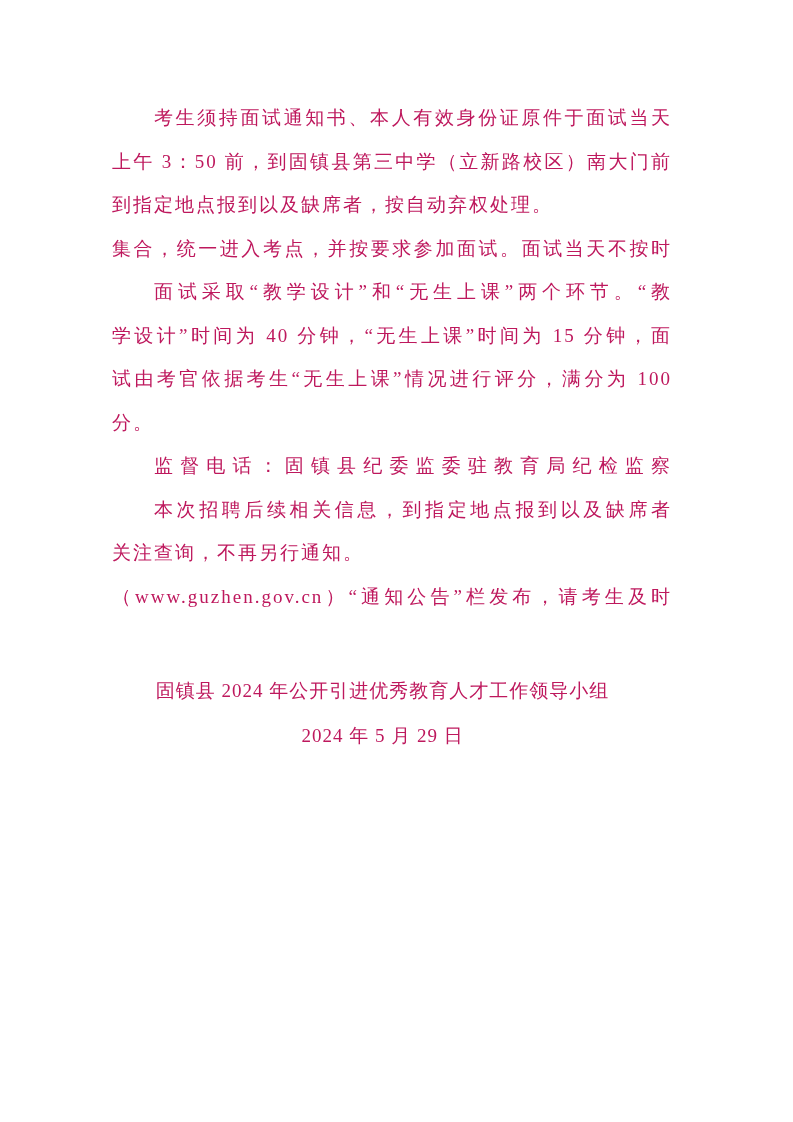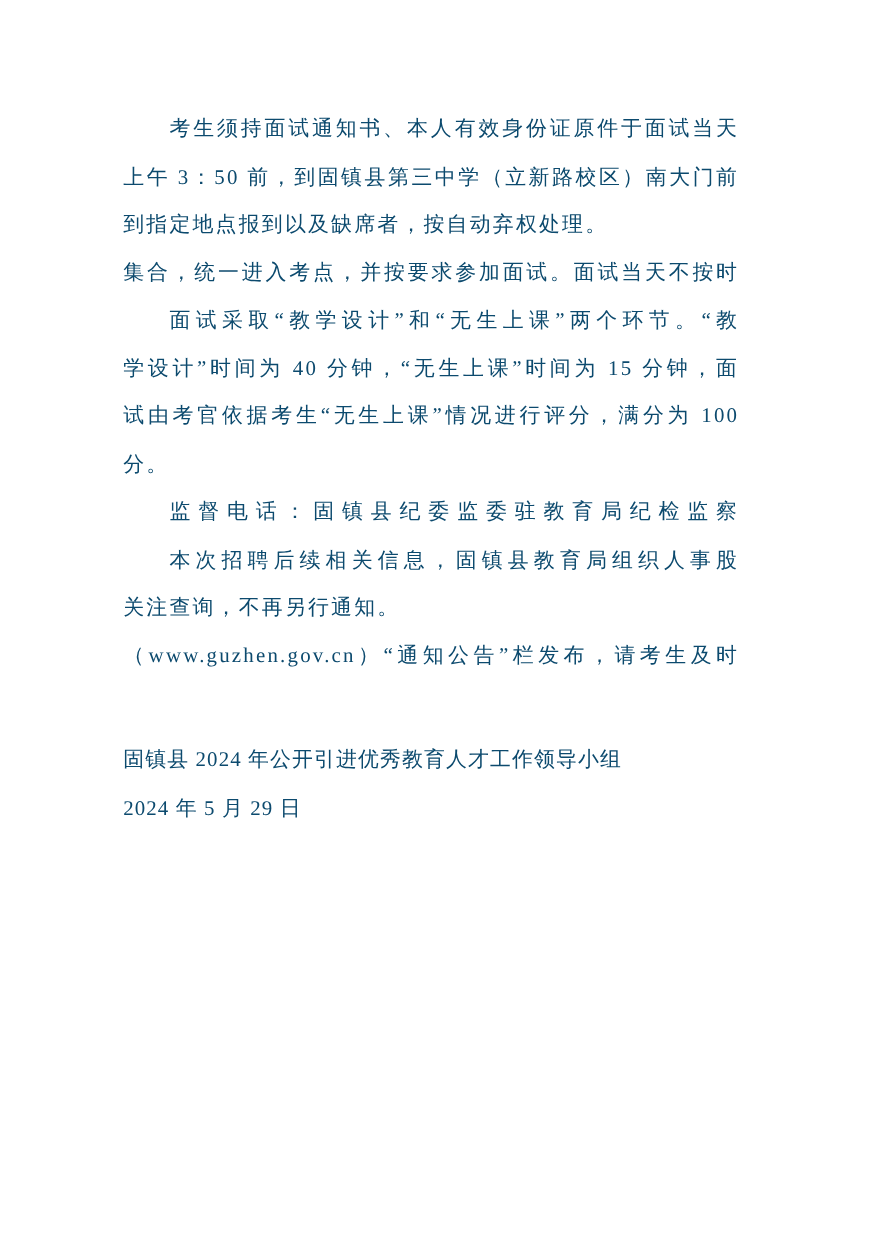--- a/index.html
+++ b/index.html
@@ -37,53 +37,53 @@
   .line.just {
     text-align: justify;
     text-align-last: justify;
     text-justify: inter-character;
   }
   .line.first {
     text-indent: 42px;
   }
   .signature {
     margin-top: 50px;
-    text-align: left;
+    text-align: center;
     padding-right: 19px;
     letter-spacing: 1px;
   }
   .sig-line {
     height: 45px;
     line-height: 45px;
     white-space: nowrap;
   }
 </style>
 </head>
 <body>
 
-<div class="page" style="background: rgb(255, 255, 255); color: #0c4a6e;">
+<div class="page" style="background: rgb(255, 255, 255); color: #be185d;">
   <div class="body-col">
     <div id="paragraphs-container">
         <div class="para">
           <div class="line first just">考生须持面试通知书、本人有效身份证原件于面试当天</div>
           <div class="line just">上午 3：50 前，到固镇县第三中学（立新路校区）南大门前</div>
           <div class="line">到指定地点报到以及缺席者，按自动弃权处理。</div>
           <div class="line just">集合，统一进入考点，并按要求参加面试。面试当天不按时</div>
         </div>
         <div class="para">
           <div class="line first just">面试采取“教学设计”和“无生上课”两个环节。“教</div>
           <div class="line just">学设计”时间为 40 分钟，“无生上课”时间为 15 分钟，面</div>
           <div class="line just">试由考官依据考生“无生上课”情况进行评分，满分为 100</div>
           <div class="line">分。</div>
         </div>
         <div class="para">
           <div class="line first just">监督电话：固镇县纪委监委驻教育局纪检监察</div>
         </div>
         <div class="para">
-          <div class="line first just">本次招聘后续相关信息，固镇县教育局组织人事股</div>
+          <div class="line first just">本次招聘后续相关信息，到指定地点报到以及缺席者</div>
           <div class="line">关注查询，不再另行通知。</div>
           <div class="line just">（www.guzhen.gov.cn）“通知公告”栏发布，请考生及时</div>
         </div>
       </div>
     <div class="signature">
       <div class="sig-line">固镇县 2024 年公开引进优秀教育人才工作领导小组</div>
       <div class="sig-line">2024 年 5 月 29 日</div>
     </div>
   </div>
 </div>

